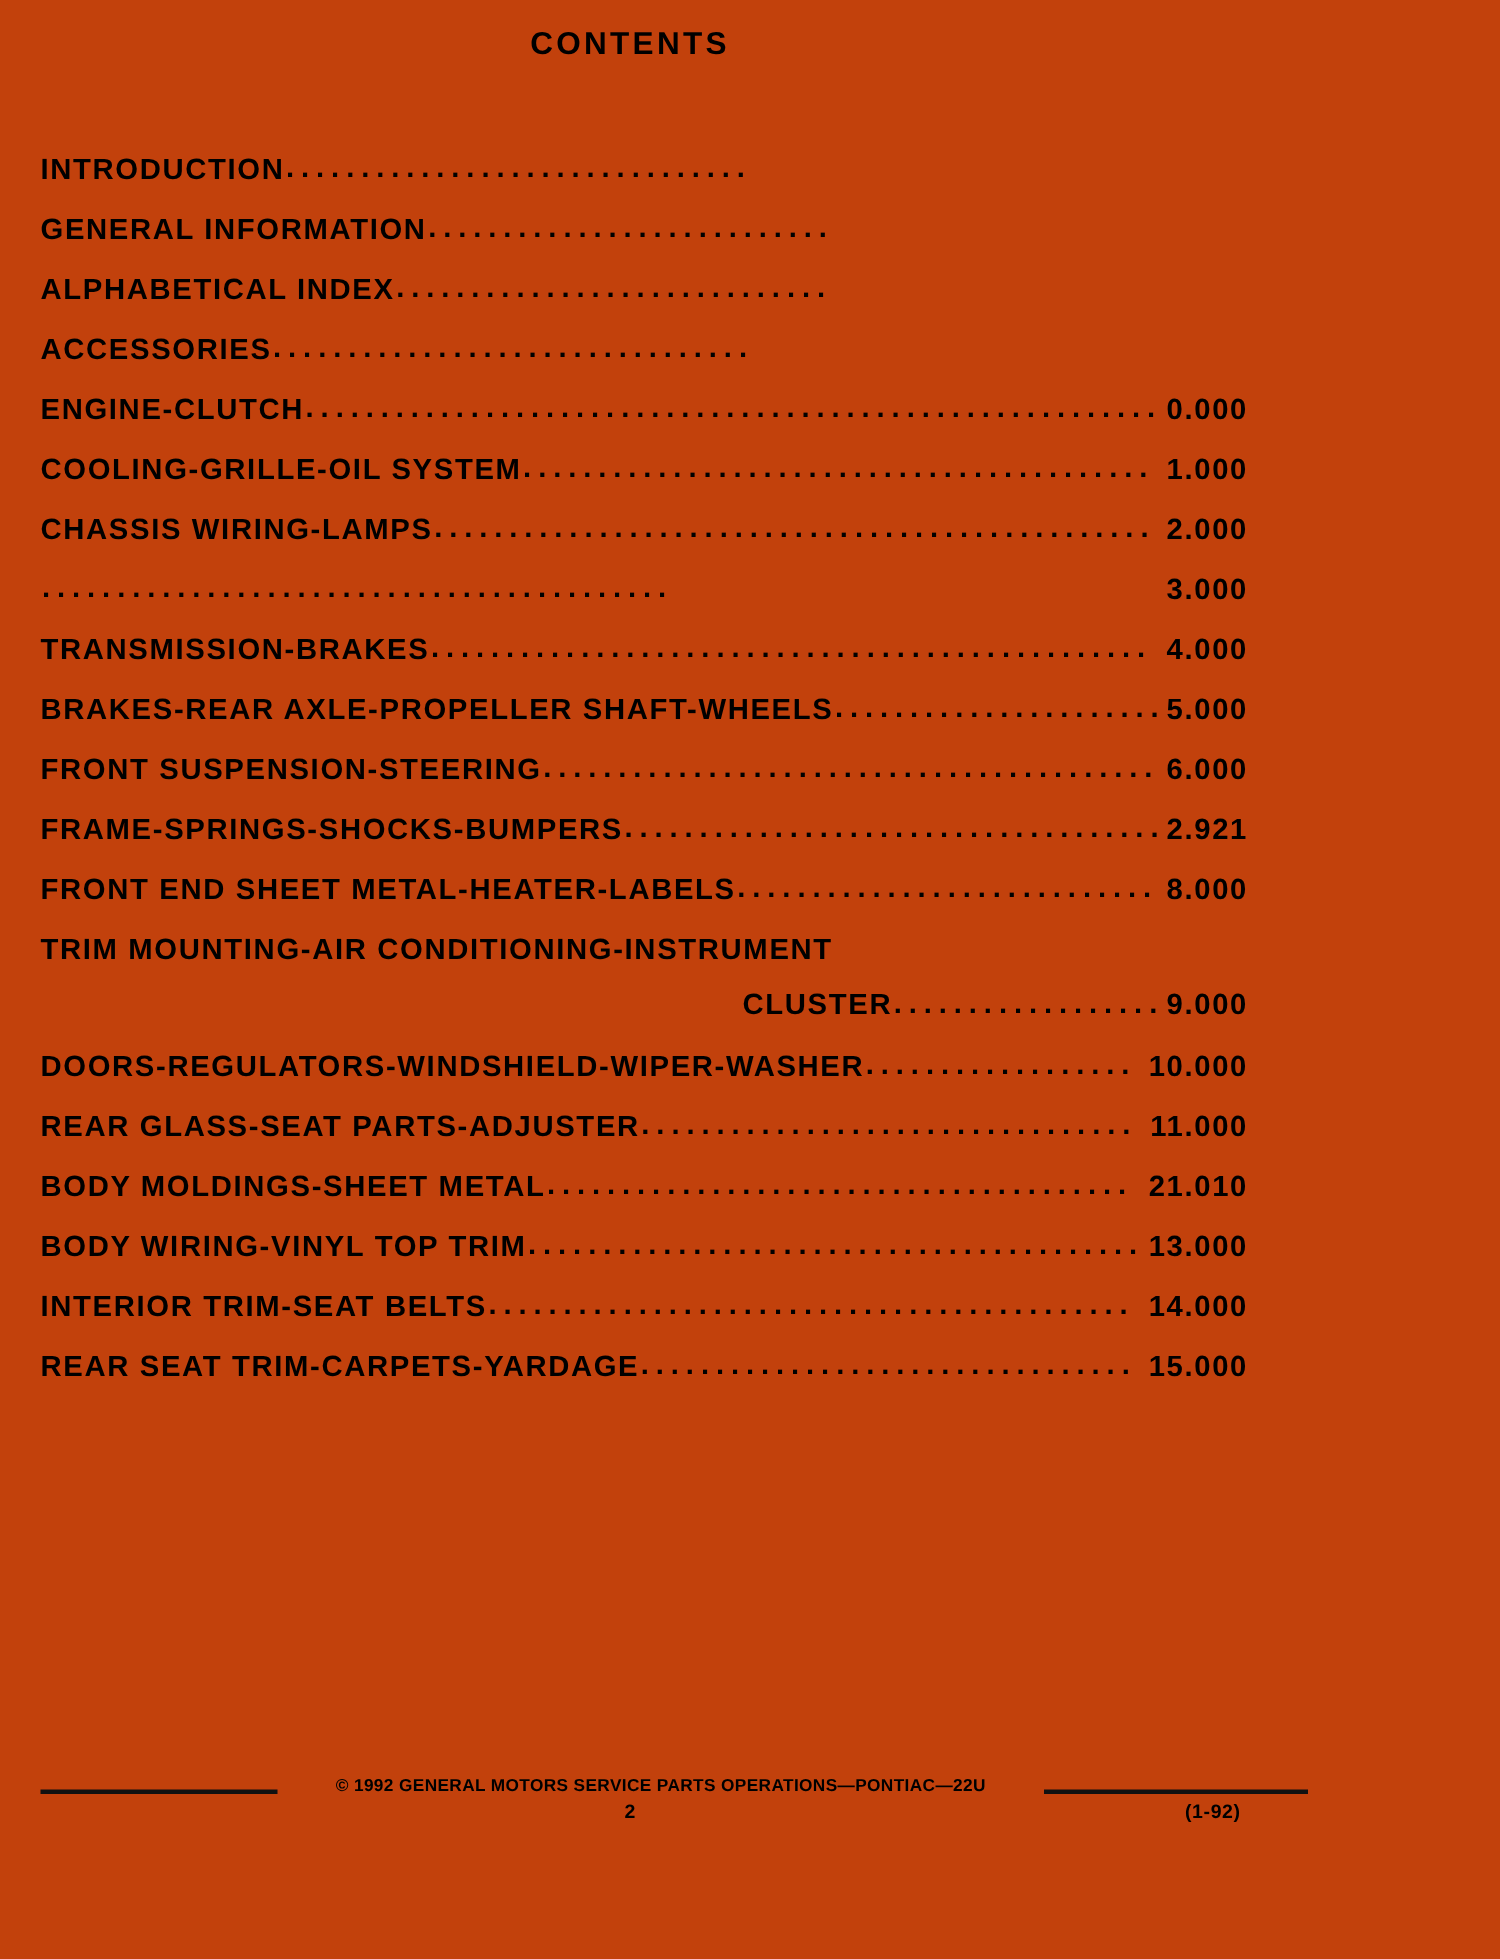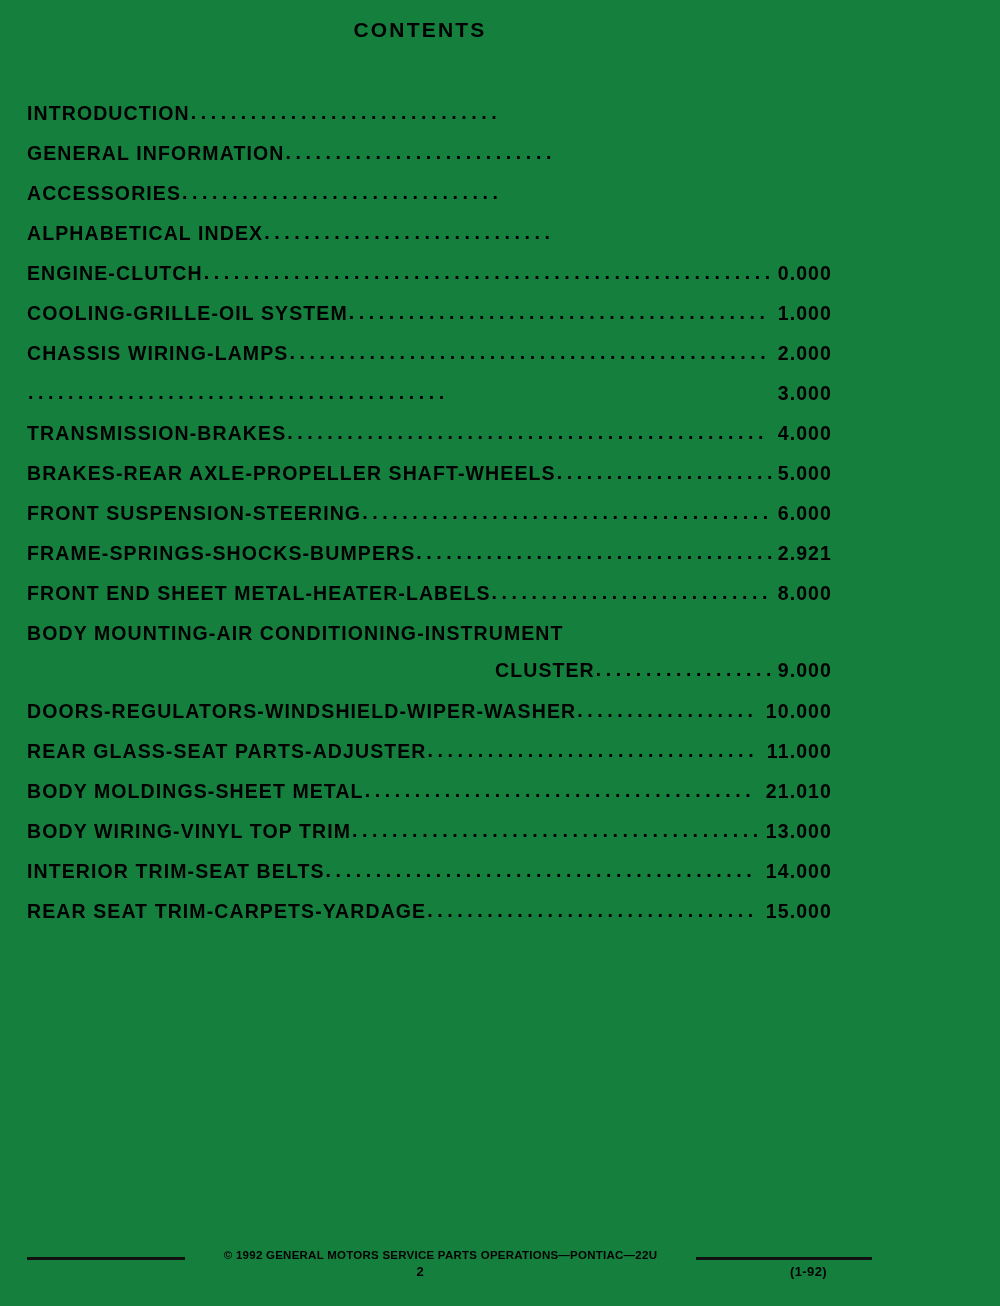--- a/index.html
+++ b/index.html
@@ -13,21 +13,21 @@
     height: 1306px;
     position: relative;
     font-family: "Liberation Sans", sans-serif;
     color: #000000;
     overflow: hidden;
   }
 
   .page {
     position: absolute;
     inset: 0;
-    background: #15803d;
+    background: #c2410c;
   }
 
   
   .page-title {
     position: absolute;
     top: 18px;
     left: 0;
     width: 840px;
     text-align: center;
     font-size: 21px;
@@ -102,21 +102,21 @@
     left: 468px;
     right: 0;
     display: flex;
     align-items: flex-end;
   }
 
   
   .footer {
     position: absolute;
     left: 0;
-    top: 1248px;
+    top: 1184px;
     width: 1000px;
     height: 54px;
   }
   .footer-rule-row {
     position: absolute;
     top: 0;
     left: 27px;
     width: 845px;
     height: 20px;
     display: flex;
@@ -177,34 +177,34 @@
       </div>
       <div class="toc-entry">
         <div class="entry-line">
           <span class="entry-title">GENERAL INFORMATION</span>
           <span class="entry-dots short">...........................</span>
           <span class="entry-page"></span>
         </div>
       </div>
       <div class="toc-entry">
         <div class="entry-line">
+          <span class="entry-title">ALPHABETICAL INDEX</span>
+          <span class="entry-dots short">.............................</span>
+          <span class="entry-page"></span>
+        </div>
+      </div>
+      <div class="toc-entry">
+        <div class="entry-line">
           <span class="entry-title">ACCESSORIES</span>
           <span class="entry-dots short">................................</span>
           <span class="entry-page"></span>
         </div>
       </div>
       <div class="toc-entry">
         <div class="entry-line">
-          <span class="entry-title">ALPHABETICAL INDEX</span>
-          <span class="entry-dots short">.............................</span>
-          <span class="entry-page"></span>
-        </div>
-      </div>
-      <div class="toc-entry">
-        <div class="entry-line">
           <span class="entry-title">ENGINE-CLUTCH</span>
           <span class="entry-dots">.........................................................</span>
           <span class="entry-page">0.000</span>
         </div>
       </div>
       <div class="toc-entry">
         <div class="entry-line">
           <span class="entry-title">COOLING-GRILLE-OIL SYSTEM</span>
           <span class="entry-dots">..........................................</span>
           <span class="entry-page">1.000</span>
@@ -252,21 +252,21 @@
         </div>
       </div>
       <div class="toc-entry">
         <div class="entry-line">
           <span class="entry-title">FRONT END SHEET METAL-HEATER-LABELS</span>
           <span class="entry-dots">............................</span>
           <span class="entry-page">8.000</span>
         </div>
       </div>
       <div class="toc-entry two-line">
-        <div class="line-a">BODY MOUNTING-AIR CONDITIONING-INSTRUMENT</div>
+        <div class="line-a">TRIM MOUNTING-AIR CONDITIONING-INSTRUMENT</div>
         <div class="line-b">
           <span class="entry-title">CLUSTER</span>
           <span class="entry-dots">..................</span>
           <span class="entry-page">9.000</span>
         </div>
       </div>
       <div class="toc-entry">
         <div class="entry-line">
           <span class="entry-title">DOORS-REGULATORS-WINDSHIELD-WIPER-WASHER</span>
           <span class="entry-dots">..................</span>

